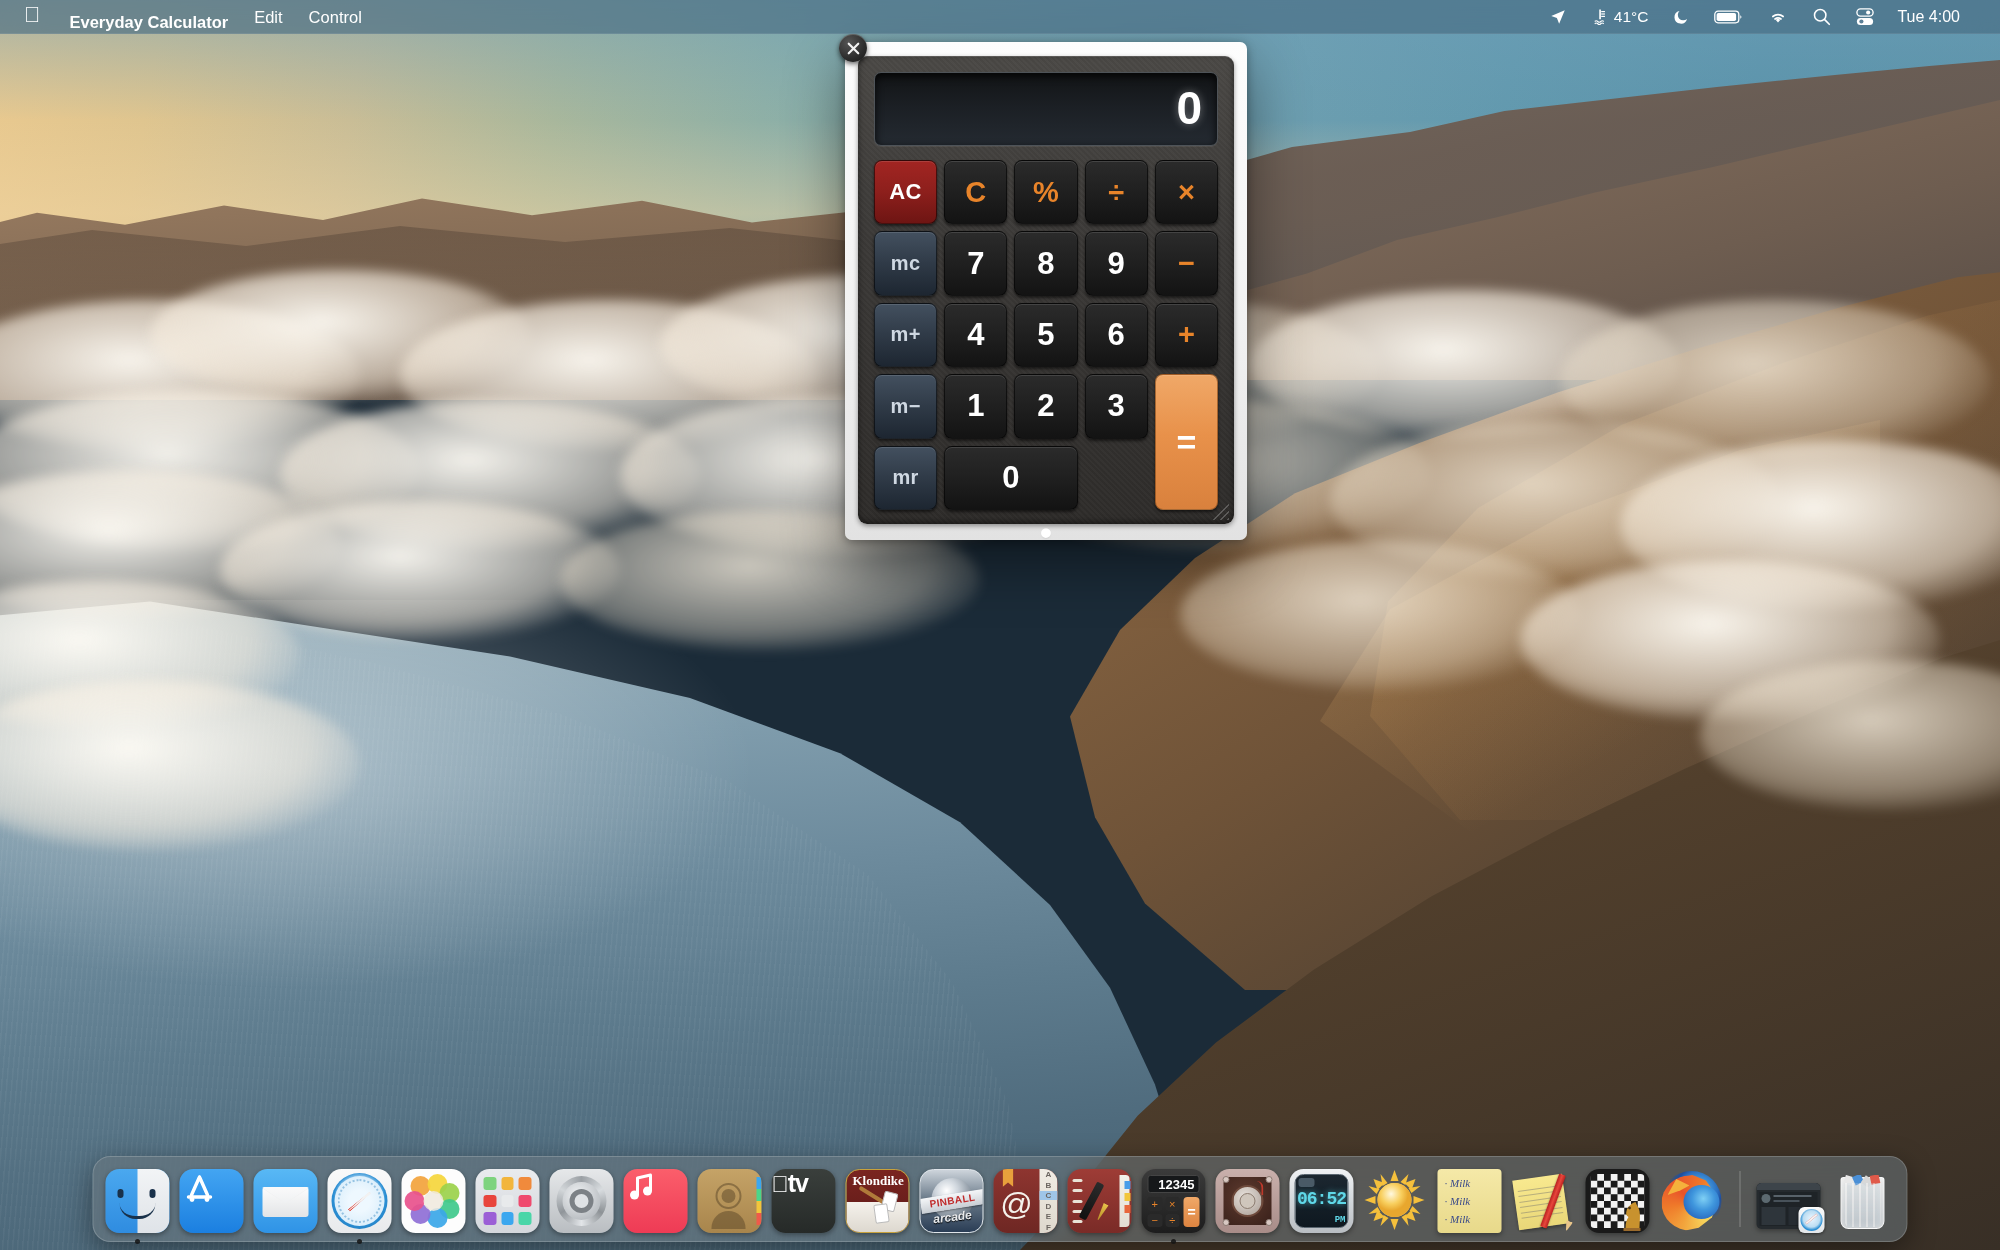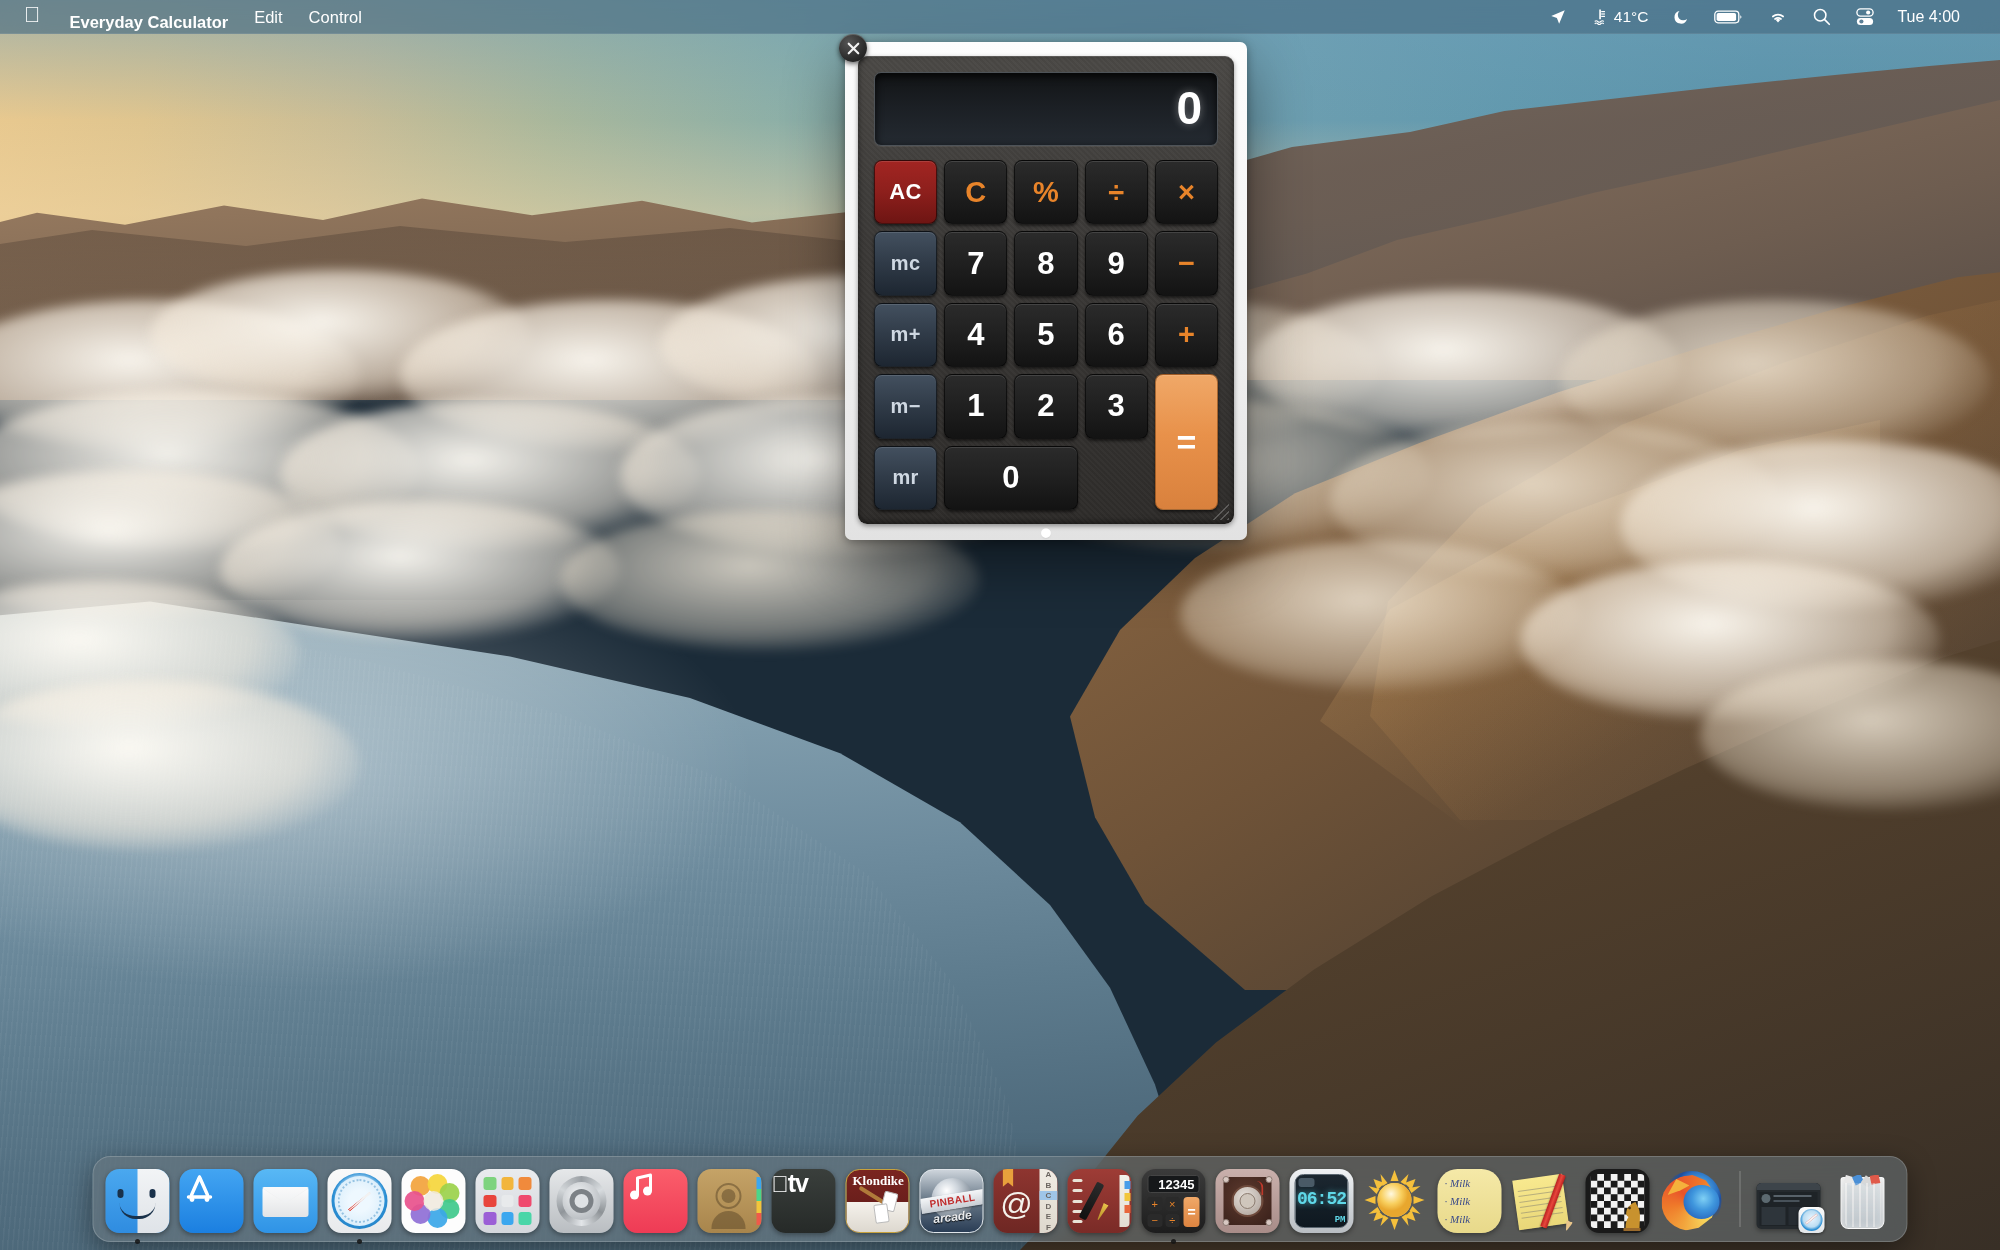--- a/index.html
+++ b/index.html
@@ -649,21 +649,21 @@
                 <stop offset="60%" stop-color="#f8cf5e"></stop>
                 <stop offset="100%" stop-color="#e8a72e"></stop>
               </radialGradient>
             </defs>
         </svg>
       </div>
     </div>
   </div>
 
   <div class="dock-item">
-    <div class="dock-icon" style="background:linear-gradient(180deg,#f5e9a8,#e8d98a);border-radius:20px;">
+    <div class="dock-icon" style="background:linear-gradient(180deg,#f5e9a8,#e8d98a);border-radius:4px;">
       <div style="position:absolute;left:7px;top:8px;color:#3a4a8a;font-size:11px;font-family:'Liberation Serif',serif;font-style:italic;">· Milk</div>
       <div style="position:absolute;left:7px;top:26px;color:#3a4a8a;font-size:11px;font-family:'Liberation Serif',serif;font-style:italic;">· Milk</div>
       <div style="position:absolute;left:7px;top:44px;color:#3a4a8a;font-size:11px;font-family:'Liberation Serif',serif;font-style:italic;">· Milk</div>
     </div>
   </div>
 
   <div class="dock-item">
     <div class="dock-icon" style="background:transparent;box-shadow:none;">
       <div style="position:absolute;left:4px;top:8px;width:50px;height:50px;background:linear-gradient(180deg,#f8e98f,#e9d778);transform:rotate(-8deg);box-shadow:0 2px 4px rgba(0,0,0,.35);"></div>
       <div style="position:absolute;left:8px;top:14px;width:42px;height:38px;transform:rotate(-8deg);display:flex;flex-direction:column;justify-content:space-evenly;">

